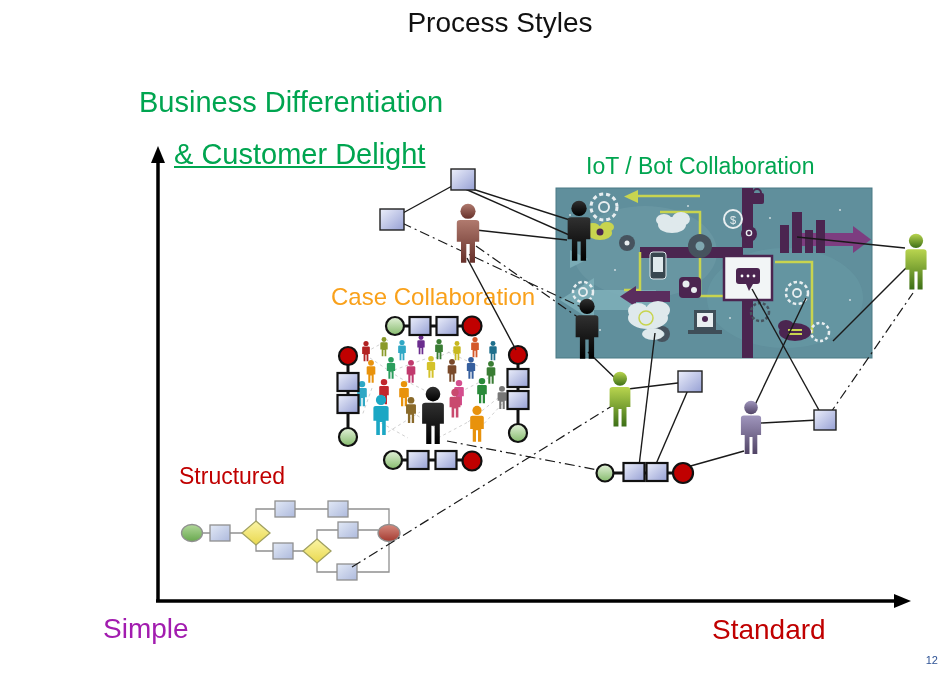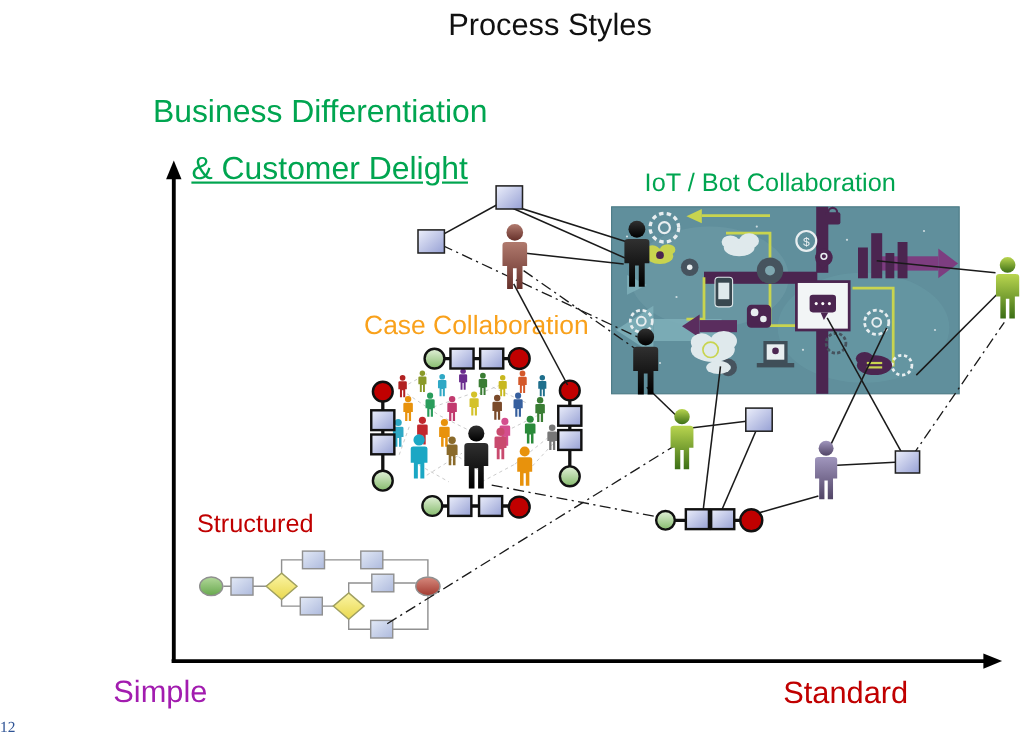--- a/index.html
+++ b/index.html
@@ -10,21 +10,21 @@
   .lbl{position:absolute;white-space:nowrap;line-height:1.05;}
   .title{left:0;right:0;top:8px;text-align:center;font-size:28px;color:#111;padding-left:62px;}
   .biz1{left:139px;top:87px;font-size:29px;color:#00A550;}
   .biz2{left:174px;top:139px;font-size:29px;color:#00A550;text-decoration:underline;}
   .iot{left:586px;top:154px;font-size:23px;color:#00A550;text-align:center;}
   .case{left:331px;top:284px;font-size:24px;color:#F9A11B;}
   .structured{left:179px;top:464px;font-size:23px;color:#C00000;}
   .standard{left:16px;top:538px;font-size:28px;color:#C00000;}
   .simple{left:103px;top:614px;font-size:28px;color:#a21caf;}
   .complex{left:712px;top:615px;font-size:28px;color:#C00000;}
-  .pagenum{left:0;right:0;top:655px;text-align:left;font-size:14px;color:#2E5395;font-family:Liberation Serif, serif;}
+  .pagenum{left:0;right:0;top:655px;text-align:right;font-size:11px;color:#2E5395;}
   svg{position:absolute;left:0;top:0;}
 </style>
 </head>
 <body>
 
 <div id="slide">
 
   <div class="lbl title">Process Styles</div>
   <div class="lbl biz1">Business Differentiation</div>
   <div class="lbl biz2">&amp; Customer Delight</div>

